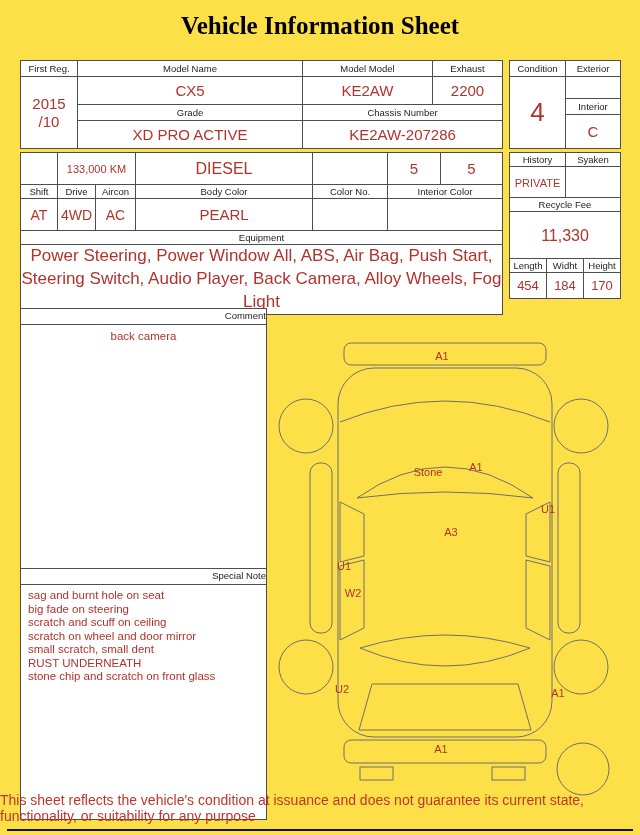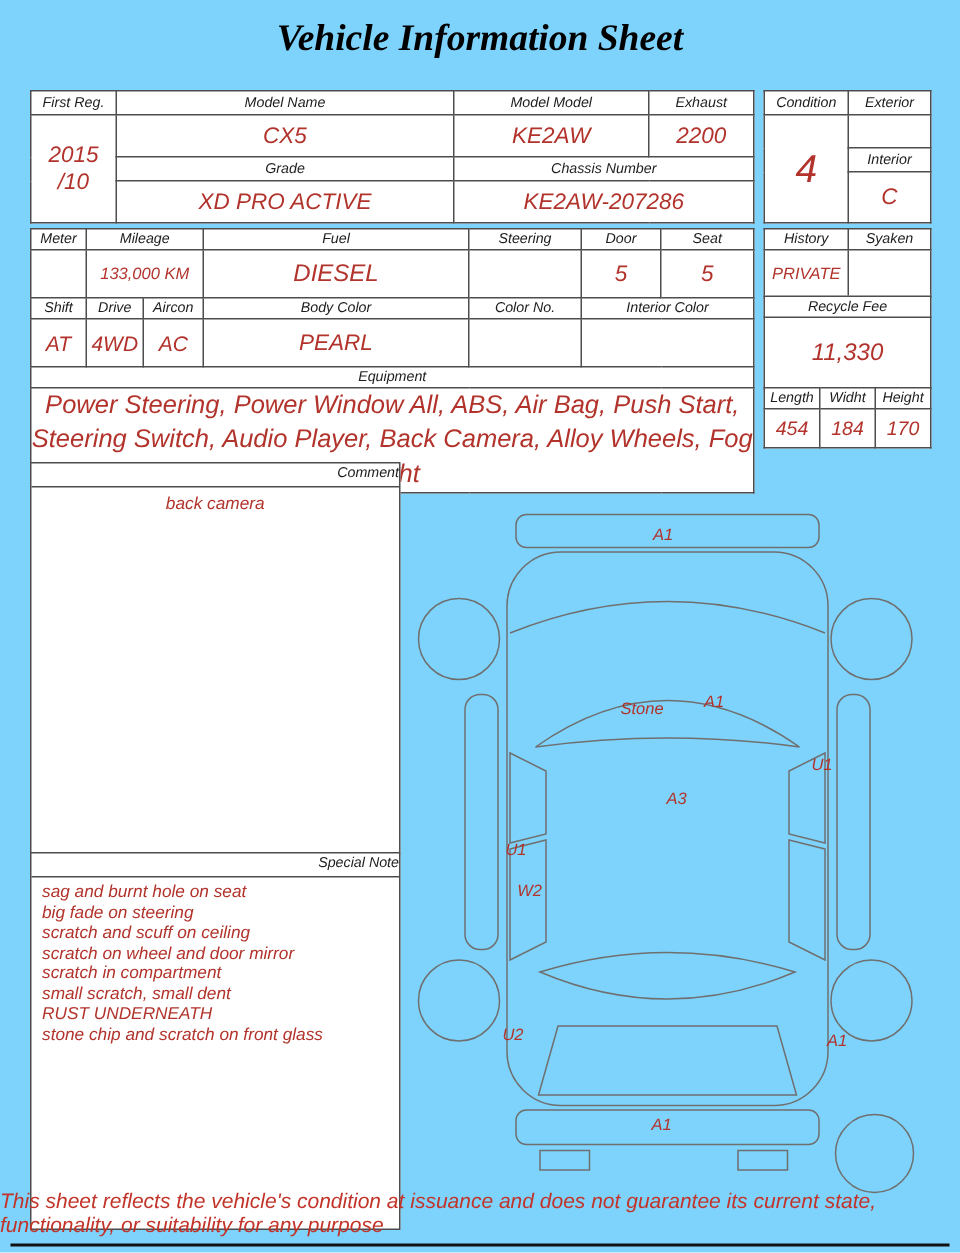--- a/index.html
+++ b/index.html
@@ -1,16 +1,16 @@
 <!DOCTYPE html>
 <html><head>
 <meta charset="utf-8">
 <style>
   html,body{margin:0;padding:0;background:#ffffff;}
-  .page{position:relative;width:640px;height:835px;background:#7dd3fc;font-family:"Liberation Sans",sans-serif;color:#1c1c1c;overflow:hidden;font-style:italic;}
+  .page{position:relative;width:640px;height:835px;background:#fde047;font-family:"Liberation Sans",sans-serif;color:#1c1c1c;overflow:hidden;}
   .title{position:absolute;left:0;top:12px;width:100%;text-align:center;font-family:"Liberation Serif",serif;font-size:25px;font-weight:600;color:#000;}
 
   table.sheet{border-collapse:collapse;table-layout:fixed;position:absolute;background:#fff;}
   table.sheet td{border:1px solid #4d4d4d;padding:0;text-align:center;vertical-align:middle;overflow:hidden;}
   .hdr{font-size:9.5px;color:#1c1c1c;font-weight:normal;}
   .val{color:#b2332b;}
   .fs11{font-size:11px;} .fs13{font-size:13px;} .fs14{font-size:14px;} .fs15{font-size:15px;} .fs16{font-size:16px;} .fs26{font-size:26px;}
   tr.h14{height:14px;} tr.h16{height:16px;} tr.h22{height:22px;} tr.h26{height:26px;} tr.h28{height:28px;}
   tr.h32{height:32px;} tr.h34{height:34px;} tr.h42{height:42px;} tr.h46{height:48px;}
   td.firstreg{text-align:left;padding-left:5px;line-height:1.15;}
@@ -106,28 +106,20 @@
     <colgroup>
       <col style="width:37px">
         <col style="width:38px">
         <col style="width:40px">
         <col style="width:177px">
       <col style="width:75px">
         <col style="width:53px">
         <col style="width:62px">
     </colgroup>
     <tbody>
-        <tr class="h14">
-      <td class="hdr">Meter</td>
-      <td class="hdr" colspan="2">Mileage</td>
-      <td class="hdr">Fuel</td>
-      <td class="hdr">Steering</td>
-      <td class="hdr">Door</td>
-      <td class="hdr">Seat</td>
-    </tr>
     <tr class="h32">
       <td></td>
       <td class="val fs11" colspan="2">133,000 KM</td>
       <td class="val fs16">DIESEL</td>
       <td></td>
       <td class="val fs15">5</td>
       <td class="val fs15">5</td>
     </tr>
     <tr class="h14">
       <td class="hdr">Shift</td>
@@ -210,21 +202,20 @@
     <div class="comment-body">back camera</div>
   </div>
 
   <div class="box" id="notes-box">
     <div class="box-hdr">Special Note</div>
     <div class="notes-body">
       <div>sag and burnt hole on seat</div>
       <div>big fade on steering</div>
       <div>scratch and scuff on ceiling</div>
       <div>scratch on wheel and door mirror</div>
-      <div>scratch in compartment</div>
       <div>small scratch, small dent</div>
       <div>RUST UNDERNEATH</div>
       <div>stone chip and scratch on front glass</div>
     </div>
   </div>
 
   <div class="car">
     <svg viewBox="0 0 360 500" width="360" height="500">
       <g>
 

